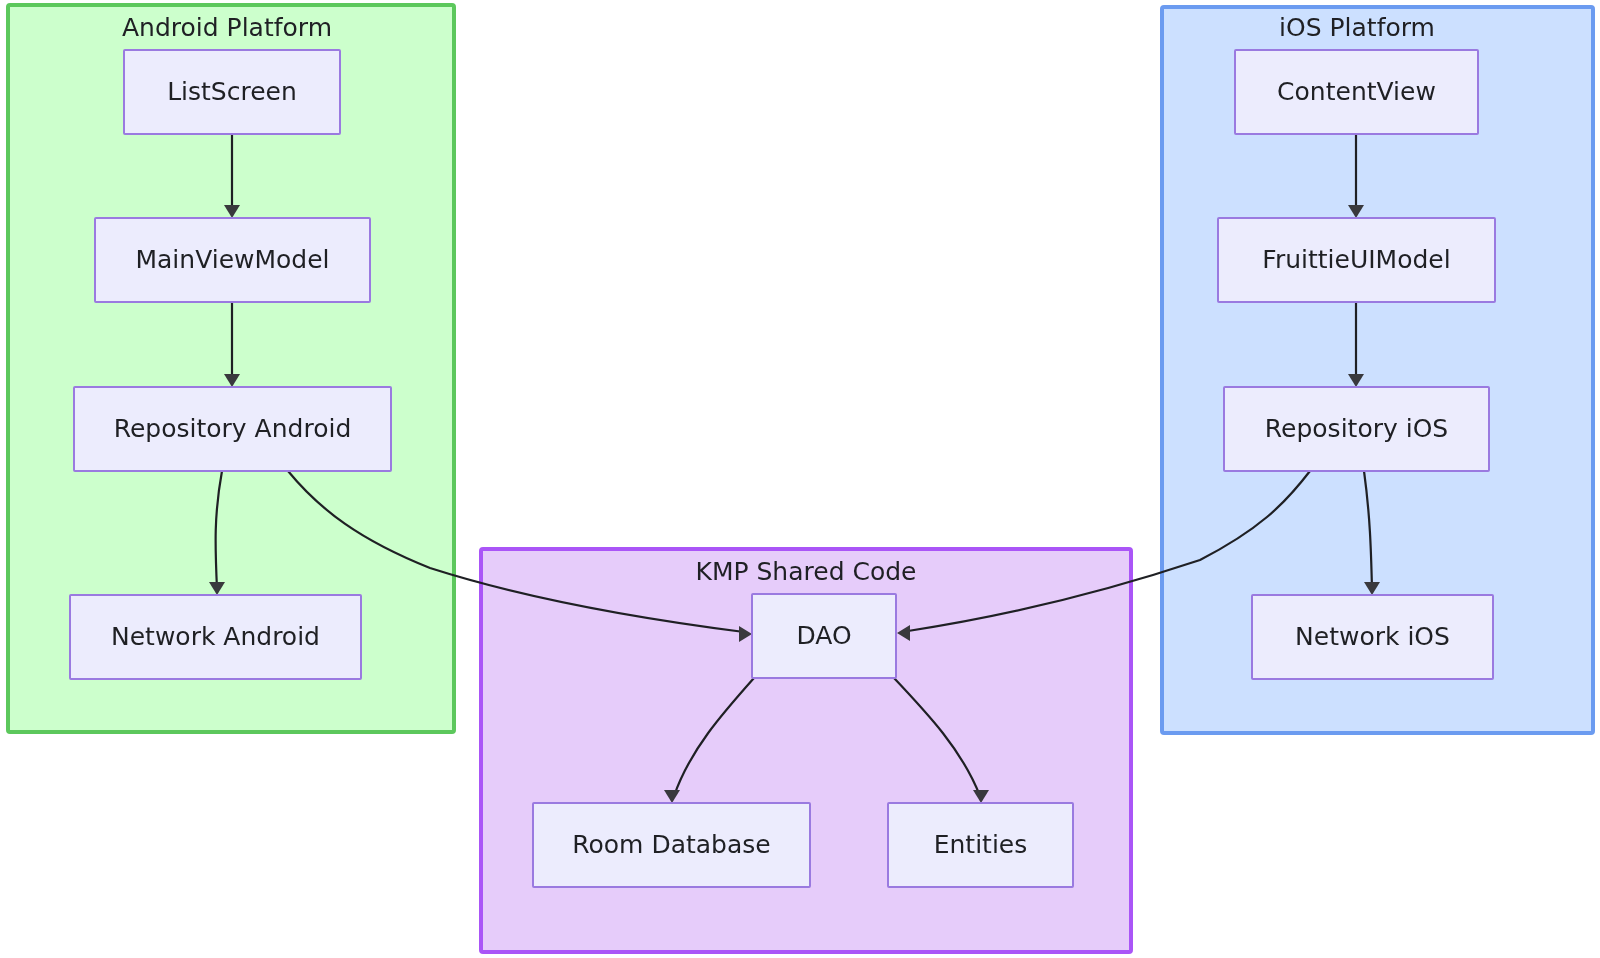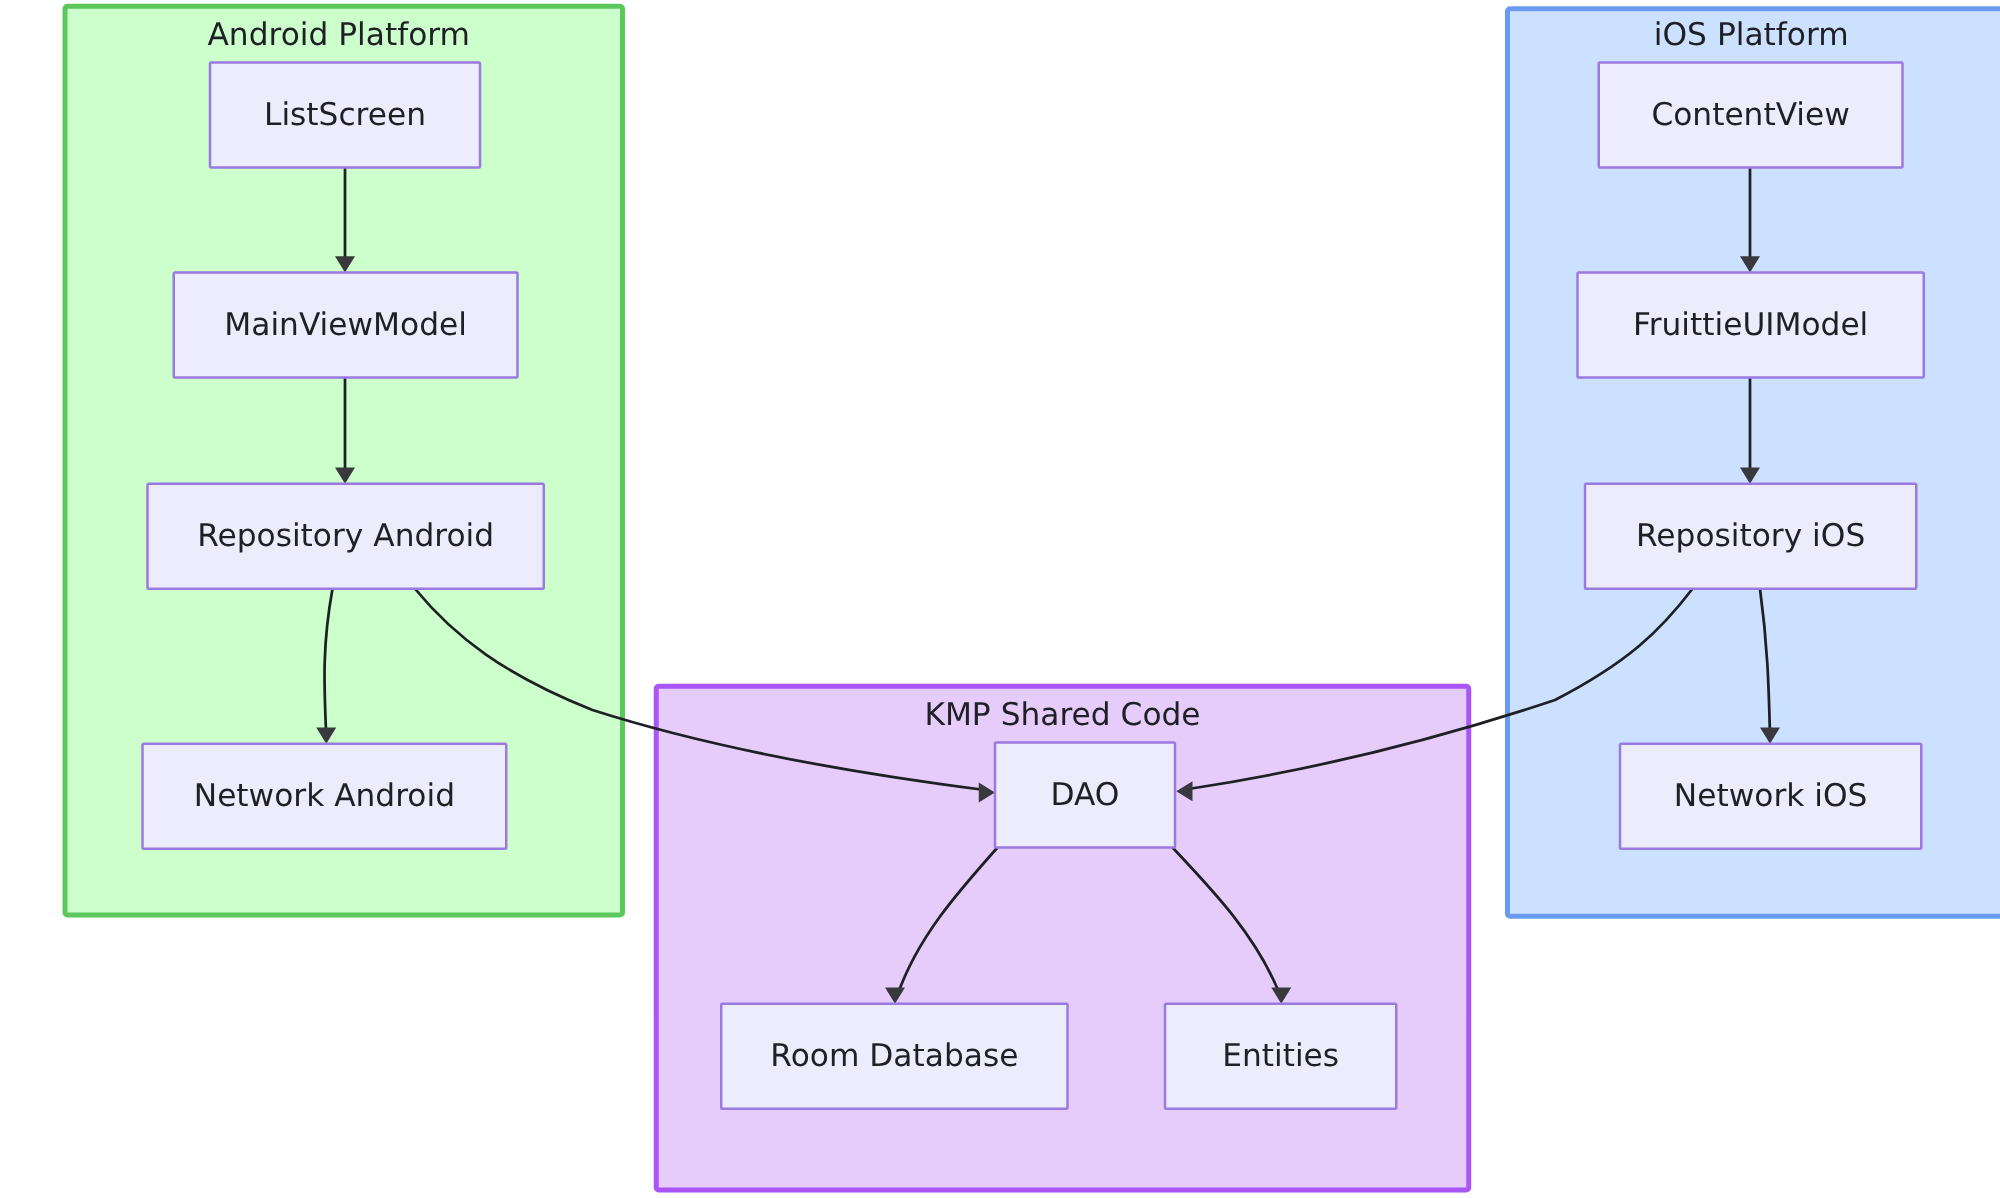--- a/index.html
+++ b/index.html
@@ -11,21 +11,20 @@
   body {
     width: 1600px;
     height: 958px;
     overflow: hidden;
     font-family: "DejaVu Sans", "Liberation Sans", sans-serif;
   }
   #diagram-root {
     position: relative;
     width: 1391px;
     height: 958px;
-    margin-left: 44px;
   }
   svg.flowchart {
     display: block;
     width: 1600px;
     height: 958px;
   }
   .cluster-rect {
     stroke-width: 4px;
   }
   .node-rect {

